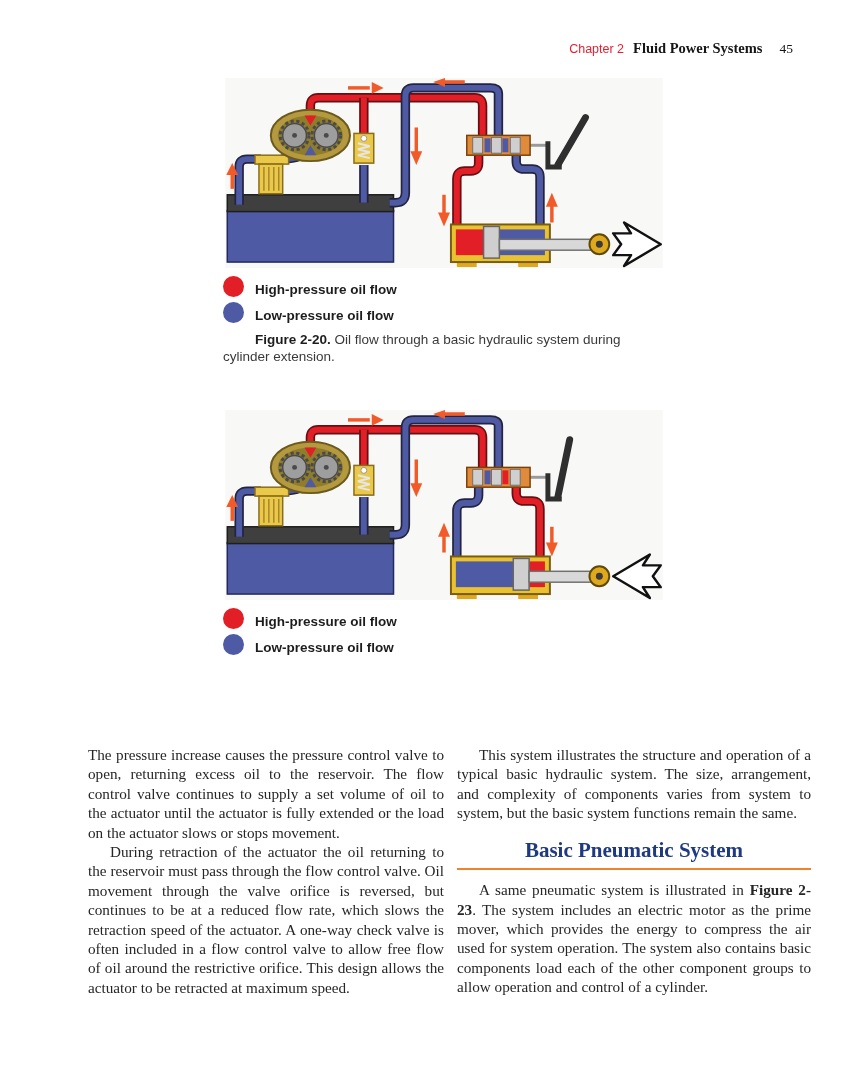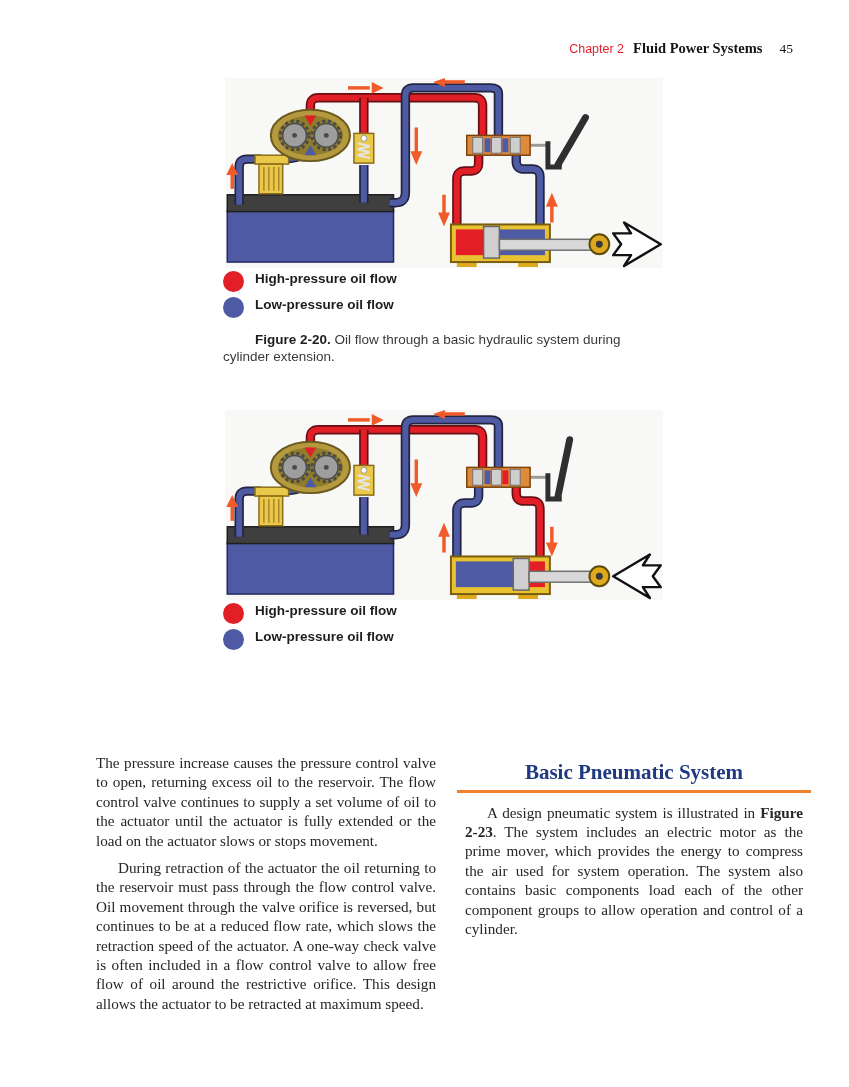--- a/index.html
+++ b/index.html
@@ -10,32 +10,32 @@
   .page-header{position:absolute;top:39px;right:56px;white-space:nowrap;}
   .chap{color:var(--chapter-red);font-size:12.5px;}
   .btitle{font-family:"Liberation Serif",serif;font-weight:bold;font-size:14.5px;color:#151515;margin-left:9px;}
   .pagenum{font-family:"Liberation Serif",serif;font-size:13.5px;color:#151515;margin-left:17px;}
 
   
   .fig{position:absolute;left:223px;width:445px;margin:0;}
   #fig1{top:78px;} #fig2{top:410px;}
   svg.diagram{display:block;width:442px;height:190px;}
   .legend{margin-top:3px;}
-  .legend-row{display:flex;align-items:flex-start;height:26px;}
+  .legend-row{display:flex;align-items:flex-end;height:26px;}
   .dot{width:21px;height:21px;border-radius:50%;margin-right:11px;flex:0 0 auto;}
   .legend-label{font-weight:bold;font-size:13.5px;color:#1d1d1d;}
   figcaption{margin-top:8px;font-size:13.5px;line-height:17px;color:#3a3a3a;width:445px;}
   figcaption b{color:#1d1d1d;padding-left:32px;}
 
   
   .col{position:absolute;top:745px;font-family:"Liberation Serif",serif;font-size:15.2px;
        line-height:19.4px;text-align:justify;color:#262626;}
   .col-left{left:88px;width:356px;}
   .col-right{left:457px;width:354px;}
-  .col p{margin:8px;text-indent:22px;}
+  .col p{margin:0;text-indent:22px;}
   .col p.noindent{text-indent:0;}
   h2.section{font-family:"Liberation Serif",serif;font-size:21px;line-height:24px;
        color:var(--heading-blue);margin:15px 0 0;font-weight:bold;text-align:center;text-indent:0;}
   .rule{height:2.5px;background:var(--rule-orange);margin:6px 0 10px;}
 
   
   .pob{fill:none;stroke:#23243f;stroke-width:9.5;}
   .por{fill:none;stroke:#641014;stroke-width:9.5;}
   .pr{fill:none;stroke:var(--high-pressure-red);stroke-width:6;}
   .pb{fill:none;stroke:var(--low-pressure-blue);stroke-width:6;}
@@ -283,18 +283,19 @@
       </div>
     </div>
   </figure>
 
   <div class="col col-left">
     <p class="noindent">The pressure increase causes the pressure control valve to open, returning excess oil to the reservoir. The flow control valve continues to supply a set volume of oil to the actuator until the actuator is fully extended or the load on the actuator slows or stops movement.</p>
     <p>During retraction of the actuator the oil returning to the reservoir must pass through the flow control valve. Oil movement through the valve orifice is reversed, but continues to be at a reduced flow rate, which slows the retraction speed of the actuator. A one-way check valve is often included in a flow control valve to allow free flow of oil around the restrictive orifice. This design allows the actuator to be retracted at maximum speed.</p>
   </div>
 
   <div class="col col-right">
+    <p>This system illustrates the structure and operation of a typical basic hydraulic system. The size, arrangement, and complexity of components varies from system to system, but the basic system functions remain the same.</p>
     <h2 class="section">Basic Pneumatic System</h2>
     <div class="rule"></div>
-    <p><span>A design pneumatic system is illustrated in </span><b>Figure 2-23</b><span>. The system includes an electric motor as the prime mover, which provides the energy to compress the air used for system operation. The system also contains basic components load each of the other component groups to allow operation and control of a cylinder.</span></p>
+    <p><span>A same pneumatic system is illustrated in </span><b>Figure 2-23</b><span>. The system includes an electric motor as the prime mover, which provides the energy to compress the air used for system operation. The system also contains basic components load each of the other component groups to allow operation and control of a cylinder.</span></p>
   </div>
 
 </div>
 
 </body></html>

